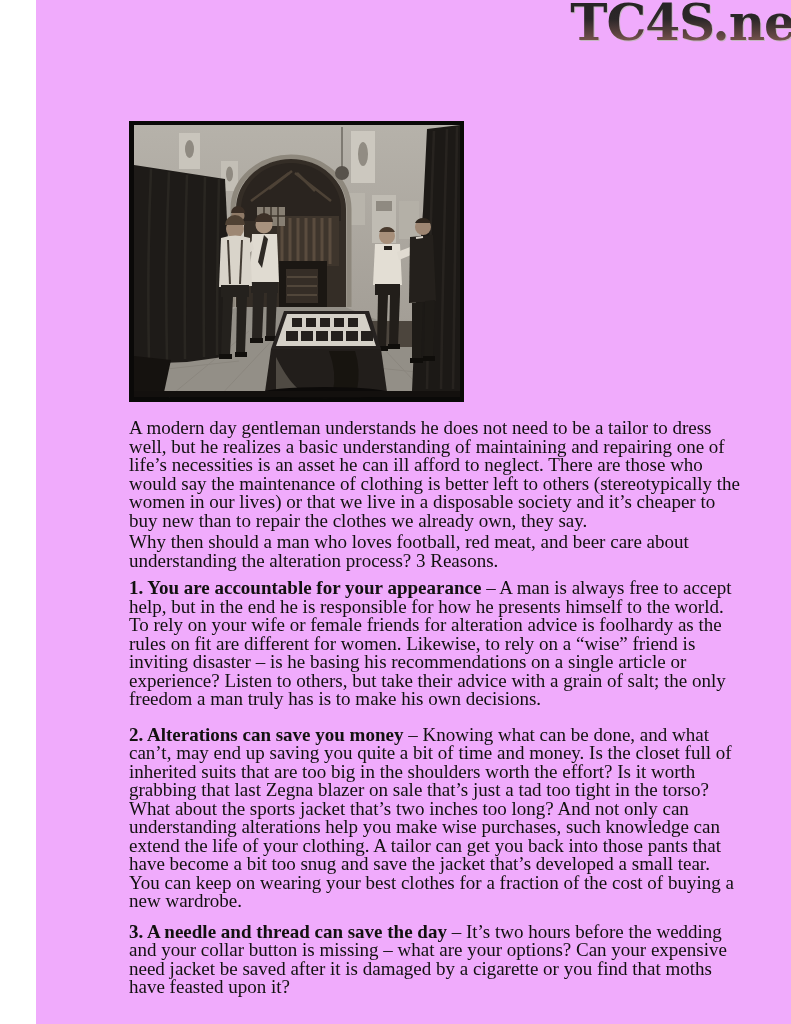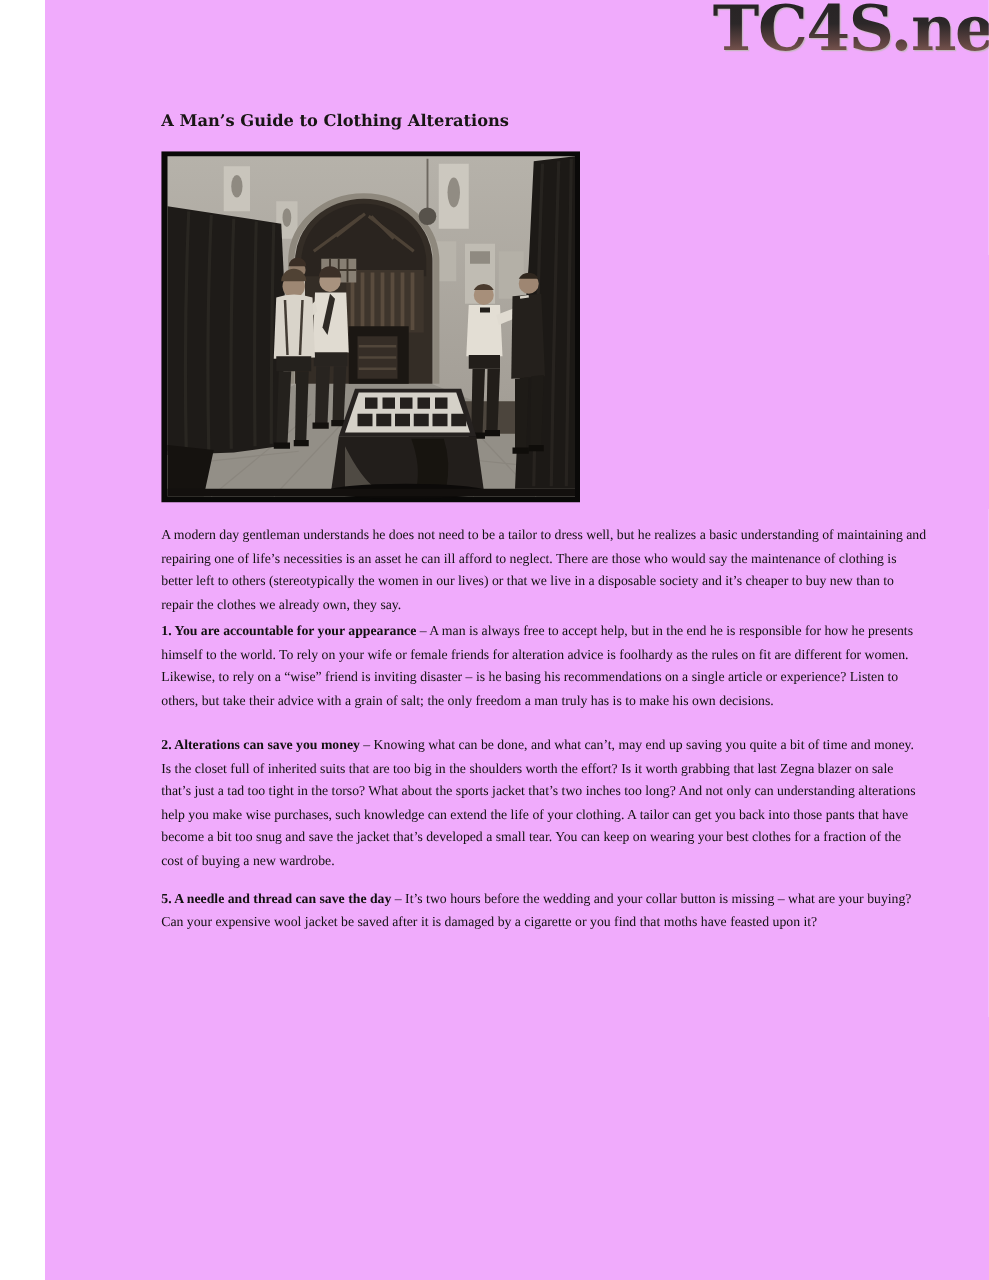--- a/index.html
+++ b/index.html
@@ -12,39 +12,38 @@
         background:linear-gradient(180deg,#262324 0%,#2b2728 42%,#5f4441 72%,#95685f 100%);
         -webkit-background-clip:text;background-clip:text;color:transparent;
         filter:drop-shadow(1px 1px 0px rgba(190,185,182,0.85));}
 
   .title{position:absolute;left:93px;top:90px;margin:0;
          font-family:"DejaVu Serif",serif;font-size:13px;font-weight:bold;color:#181614;}
 
   .photo{position:absolute;left:93px;top:121px;width:335px;height:281px;}
 
   .body-text{position:absolute;left:93px;top:419px;width:612px;
-             font-size:11px;line-height:18.5px;color:#121110;text-align:left;}
+             font-size:19px;line-height:18.5px;color:#121110;text-align:left;}
   .body-text p{margin:0 0 3px 0;}
   .body-text p.q{margin-bottom:9px;}
   .body-text p.r1{margin-bottom:17px;}
   .body-text p.r2{margin-bottom:12px;}
   .body-text p.r3{margin-bottom:0;}
 
   .dlsub{position:absolute;left:252px;top:491px;width:310px;height:46px;}
   .traders{position:absolute;left:472px;top:978px;width:318px;height:44px;}
   .wm-shadow{filter:drop-shadow(2px 3px 1.5px rgba(75,72,70,0.85));}
 </style>
 </head>
 <body>
 
 <div class="page">
 
   <div class="tc4s">TC4S.net</div>
 
-  <h1 class="title">A Man’s Guide to Clothing Alterations</h1>
 
   <div class="photo">
     <svg viewBox="0 0 335 281" width="335" height="281" xmlns="http://www.w3.org/2000/svg">
       <defs>
         <linearGradient id="wallg" x1="0" y1="0" x2="0" y2="1">
           <stop offset="0" stop-color="#b6b2aa"></stop>
           <stop offset="0.7" stop-color="#a49f97"></stop>
           <stop offset="1" stop-color="#999489"></stop>
         </linearGradient>
       </defs>
@@ -181,20 +180,21 @@
       <path d="M142,228 L252,228 L258,271 L136,271 Z" fill="#221e1b"></path>
       <path d="M147,236 Q160,262 172,270 L147,270 Z" fill="#4f4a43"></path>
       <path d="M200,230 Q208,252 204,270 L228,270 Q232,248 226,230 Z" fill="#17140f"></path>
       <ellipse cx="196" cy="272" rx="64" ry="6" fill="#0c0a09"></ellipse>
       <rect x="5" y="270" width="326" height="6" fill="#13100e"></rect>
     </svg>
   </div>
 
   <div class="body-text">
     <p><span>A modern day gentleman understands he does not need to be a tailor to dress well, but he realizes a basic understanding of maintaining and repairing one of life’s necessities is an asset he can ill afford to neglect. There are those who would say the maintenance of clothing is better left to others (stereotypically the women in our lives) or that we live in a disposable society and it’s cheaper to buy new than to</span><span> repair the clothes we already own, they say.</span></p>
+    <p class="q">Why then should a man who loves football, red meat, and beer care about understanding the alteration process? 3 Reasons.</p>
     <p class="r1"><b>1. You are accountable for your appearance</b><span> – A man is always free to accept help, but in the end he is responsible for how he presents himself to the world. To rely on your wife or female friends for alteration advice is foolhardy as the rules on fit are different for women. Likewise, to rely on a “wise” friend is inviting disaster – is he basing his recommendations on a single article or experience? Listen to others, but take their advice with a grain of salt; the only freedom a man truly has is to make his own decisions.</span></p>
     <p class="r2"><b>2. Alterations can save you money</b><span> – Knowing what can be done, and what can’t, may end up saving you quite a bit of time and money. Is the closet full of inherited suits that are too big in the shoulders worth the effort? Is it worth grabbing that last Zegna blazer on sale that’s just a tad too tight in the torso? What about the sports jacket that’s two inches too long? And not only can understanding alterations help you make wise purchases, such knowledge can extend the life of your clothing. A tailor can get you back into those pants that have become a bit too snug and save the jacket that’s developed a small tear. You can keep on wearing your best clothes for a fraction of the cost of buying a new wardrobe.</span></p>
-    <p class="r3"><b>5. A needle and thread can save the day</b><span> – It’s two hours before the wedding and your collar button is missing – what are your buying? Can your expensive wool jacket be saved after it is damaged by a cigarette or you find that moths have feasted upon it?</span></p>
+    <p class="r3"><b>3. A needle and thread can save the day</b><span> – It’s two hours before the wedding and your collar button is missing – what are your options? Can your expensive need jacket be saved after it is damaged by a cigarette or you find that moths have feasted upon it?</span></p>
   </div>
 
 
 
 </div>
 
 </body></html>

